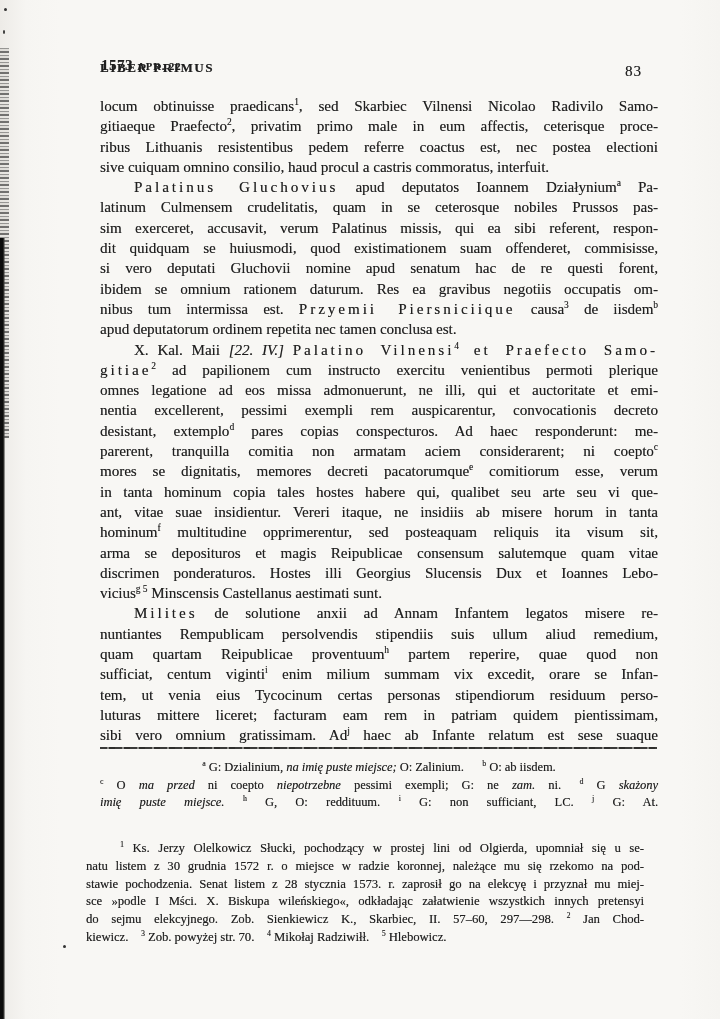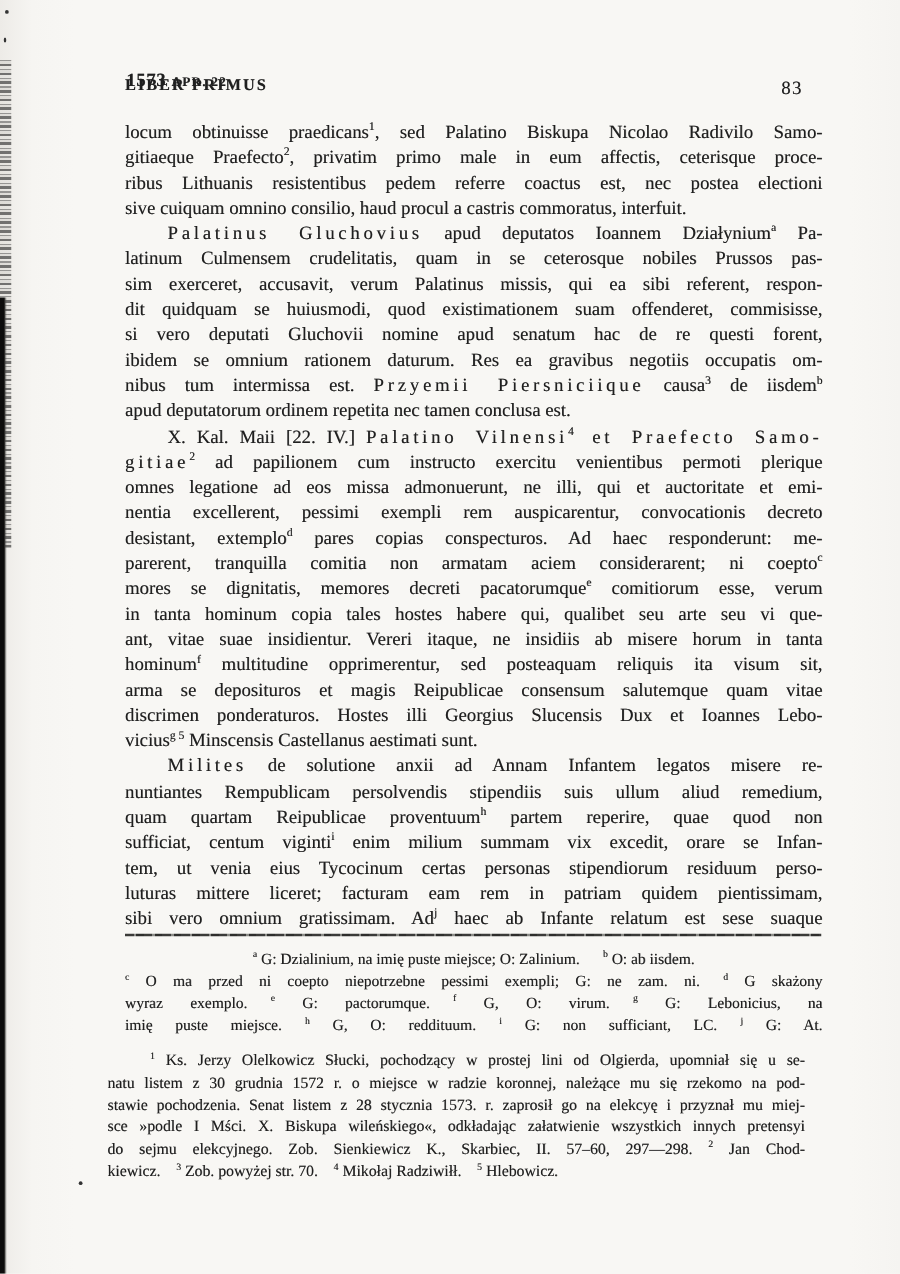--- a/index.html
+++ b/index.html
@@ -34,21 +34,21 @@
              font-size:12.4px;line-height:17.6px;}
   .footnotes{position:absolute;left:86px;width:558px;top:840px;
              font-size:12.6px;line-height:17.8px;}
 
   .tline{text-align:justify;text-align-last:justify;white-space:normal;}
   .tline.flush{text-align-last:left;}
   .tline.center{text-align:left;text-align-last:center;}
   .tline.ind{text-indent:34px;}
 
   .su{font-size:.62em;vertical-align:super;line-height:0;letter-spacing:normal;}
-  .i{margin-top:31px;}
+  .i{font-style:italic;margin-top:31px;}
   .sp{letter-spacing:3px;word-spacing:3px;}
 
   .rule{position:absolute;left:100px;top:747px;width:557px;height:1.8px;
         background:repeating-linear-gradient(90deg,#3b3b39 0 7px,#8a8a86 7px 9px,#2e2e2c 9px 15px);}
 </style>
 </head>
 <body>
 
 <div class="page ink">
 
@@ -57,21 +57,21 @@
   <div class="speck" style="left:4px;top:8px;width:3px;height:3px;"></div>
   <div class="speck" style="left:3px;top:30px;width:2px;height:4px;"></div>
   <div class="speck" style="left:63px;top:945px;width:3px;height:3px;"></div>
 
   <div class="hdr-date"><span>1573</span> <span class="sm">APR. 22</span></div>
   <div class="hdr-title">LIBER PRIMUS</div>
   <div class="hdr-page">83</div>
 
   <div class="main-text">
       <div>
-        <div class="tline"><span>locum obtinuisse praedicans</span><span class="su">1</span><span>, sed Palatino Biskupa Nicolao Radivilo Samo-</span></div>
+        <div class="tline"><span>locum obtinuisse praedicans</span><span class="su">1</span><span>, sed Skarbiec Vilnensi Nicolao Radivilo Samo-</span></div>
         <div class="tline"><span>gitiaeque Praefecto</span><span class="su">2</span><span>, privatim primo male in eum affectis, ceterisque proce-</span></div>
         <div class="tline"><span>ribus Lithuanis resistentibus pedem referre coactus est, nec postea electioni</span></div>
         <div class="tline flush"><span>sive cuiquam omnino consilio, haud procul a castris commoratus, interfuit.</span></div>
       </div>
       <div>
         <div class="tline ind"><span class="sp">Palatinus Gluchovius</span><span> apud deputatos Ioannem Działynium</span><span class="su">a</span><span> Pa-</span></div>
         <div class="tline"><span>latinum Culmensem crudelitatis, quam in se ceterosque nobiles Prussos pas-</span></div>
         <div class="tline"><span>sim exerceret, accusavit, verum Palatinus missis, qui ea sibi referent, respon-</span></div>
         <div class="tline"><span>dit quidquam se huiusmodi, quod existimationem suam offenderet, commisisse,</span></div>
         <div class="tline"><span>si vero deputati Gluchovii nomine apud senatum hac de re questi forent,</span></div>
@@ -104,21 +104,20 @@
         <div class="tline"><span>sibi vero omnium gratissimam. Ad</span><span class="su">j</span><span> haec ab Infante relatum est sese suaque</span></div>
       </div>
     </div>
 
   <div class="rule"></div>
 
   <div class="apparatus">
       <div>
         <div class="tline center"><span class="su">a</span><span> G: Dzialinium, </span><span class="i">na imię puste miejsce;</span><span> O: Zalinium.</span><span>  </span><span class="su">b</span><span> O: ab iisdem.</span></div>
         <div class="tline"><span class="su">c</span><span> O </span><span class="i">ma przed</span><span> ni coepto </span><span class="i">niepotrzebne</span><span> pessimi exempli; G: ne </span><span class="i">zam.</span><span> ni.</span><span>  </span><span class="su">d</span><span> G </span><span class="i">skażony</span></div>
-        <div class="tline"><span class="i">wyraz</span><span> exemplo.</span><span>  </span><span class="su">e</span><span> G: pactorumque.</span><span>  </span><span class="su">f</span><span> G, O: virum.</span><span>  </span><span class="su">g</span><span> G: Lebonicius, </span><span class="i">na</span></div>
         <div class="tline"><span class="i">imię puste miejsce.</span><span>  </span><span class="su">h</span><span> G, O: reddituum.</span><span>  </span><span class="su">i</span><span> G: non sufficiant, LC.</span><span>  </span><span class="su">j</span><span> G: At.</span></div>
       </div>
     </div>
 
   <div class="footnotes">
       <div>
         <div class="tline ind"><span class="su">1</span><span> Ks. Jerzy Olelkowicz Słucki, pochodzący w prostej lini od Olgierda, upomniał się u se-</span></div>
         <div class="tline"><span>natu listem z 30 grudnia 1572 r. o miejsce w radzie koronnej, należące mu się rzekomo na pod-</span></div>
         <div class="tline"><span>stawie pochodzenia. Senat listem z 28 stycznia 1573. r. zaprosił go na elekcyę i przyznał mu miej-</span></div>
         <div class="tline"><span>sce »podle I Mści. X. Biskupa wileńskiego«, odkładając załatwienie wszystkich innych pretensyi</span></div>

